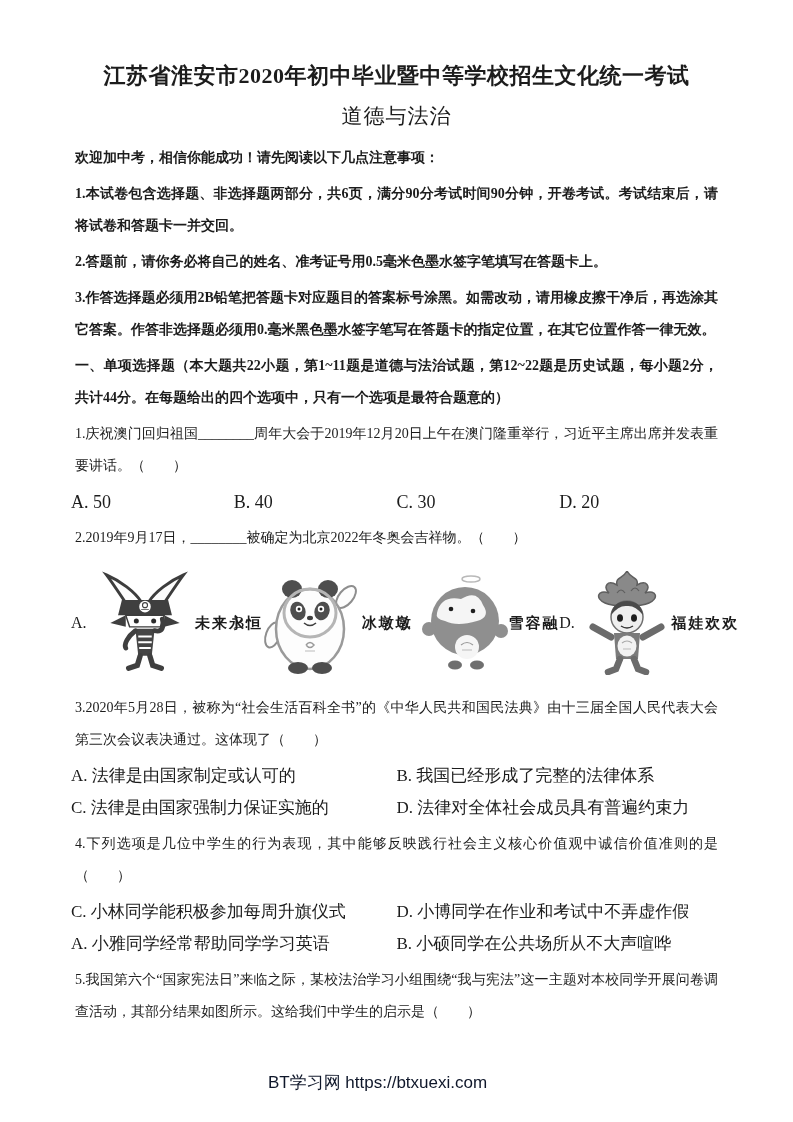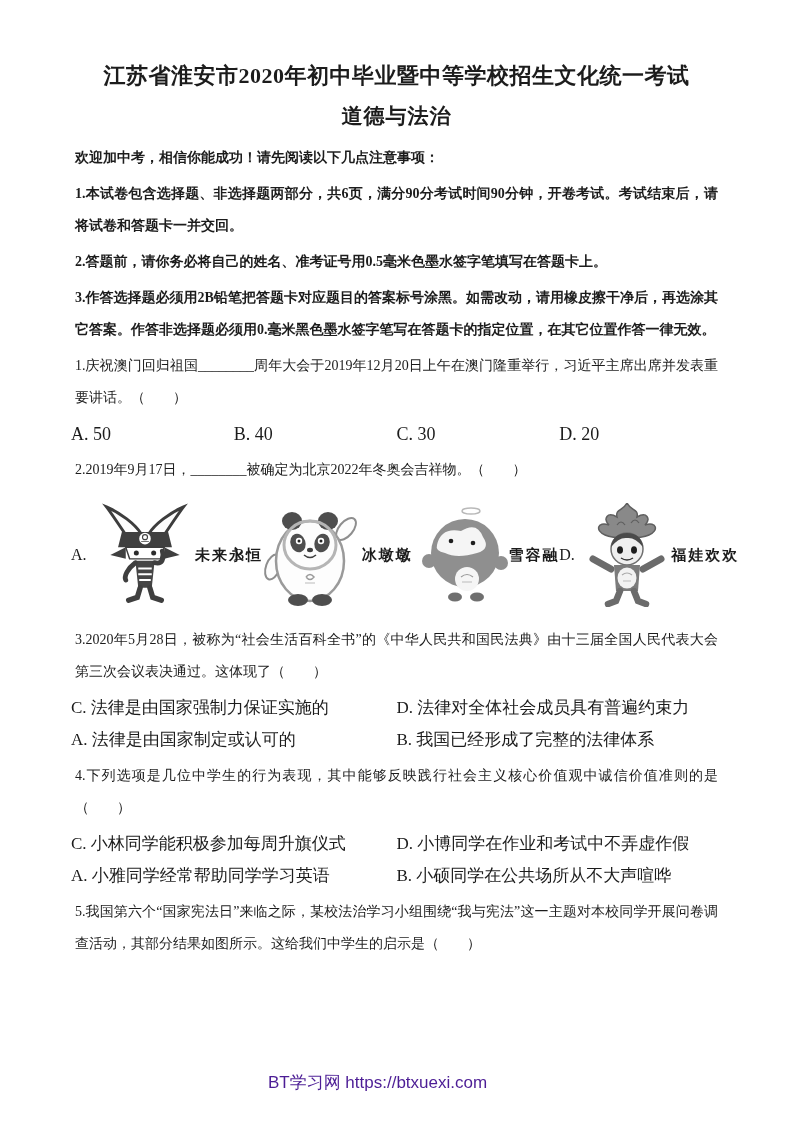--- a/index.html
+++ b/index.html
@@ -7,59 +7,60 @@
     position:relative; width:755px; height:1122px; background:#ffffff;
     font-family:"Liberation Serif","DejaVu Serif",serif;
     color:#1c1c1c; overflow:hidden;
   }
   .content { position:absolute; left:71px; top:60px; width:651px; }
   .title {
     margin:0; font-size:22px; font-weight:bold; text-align:center;
     line-height:32px; letter-spacing:0.5px;
   }
   .subtitle {
-    margin:8px 0 0 0; font-size:21px; font-weight:bold; text-align:center;
+    margin:8px 0 0 0; font-size:21px; font-weight:normal; text-align:center;
     line-height:32px; letter-spacing:1px;
   }
   p.line { margin:4px; font-size:14px; line-height:32px; text-align:justify; }
   p.first { margin-top:10px; }
   .bold { font-weight:bold; }
   .opt-row4 { display:flex; font-size:18px; line-height:32px; }
   .opt-row4 > span { width:25%; }
   .opt-row2 { display:flex; font-size:17px; line-height:32px; }
   .opt-row2 > span { width:50%; }
   .mascot-row { display:flex; height:130px; margin:1px 0 0 0; }
   .mascot-cell { width:25%; display:flex; align-items:center; }
   .mascot-letter { font-size:16px; width:24px; flex:none; }
   .mascot-fig { display:flex; flex-direction:row; align-items:center; }
   .mascot-fig svg { display:block; }
   .mascot-caption {
     font-size:15px; font-weight:bold; margin-top:1px; letter-spacing:2px;
     white-space:nowrap;
   }
   .watermark {
     position:absolute; left:0; right:0; bottom:28px; text-align:center;
-    font-size:17px; color:#4c1d95;
+    font-size:17px; color:#0f172a;
     font-family:"Liberation Sans","DejaVu Sans",sans-serif;
   }
 </style>
 </head>
 <body>
 
 <div class="page">
   <div class="content">
 
     <h1 class="title">江苏省淮安市2020年初中毕业暨中等学校招生文化统一考试</h1>
     <h2 class="subtitle">道德与法治</h2>
 
     <p class="line bold first">欢迎加中考，相信你能成功！请先阅读以下几点注意事项：</p>
     <p class="line bold">1.本试卷包含选择题、非选择题两部分，共6页，满分90分考试时间90分钟，开卷考试。考试结束后，请将试卷和答题卡一并交回。</p>
     <p class="line bold">2.答题前，请你务必将自己的姓名、准考证号用0.5毫米色墨水签字笔填写在答题卡上。</p>
     <p class="line bold">3.作答选择题必须用2B铅笔把答题卡对应题目的答案标号涂黑。如需改动，请用橡皮擦干净后，再选涂其它答案。作答非选择题必须用0.毫米黑色墨水签字笔写在答题卡的指定位置，在其它位置作答一律无效。</p>
 
+    <p class="line bold">一、单项选择题（本大题共22小题，第1~11题是道德与法治试题，第12~22题是历史试题，每小题2分，共计44分。在每题给出的四个选项中，只有一个选项是最符合题意的）</p>
 
     <p class="line">1.庆祝澳门回归祖国________周年大会于2019年12月20日上午在澳门隆重举行，习近平主席出席并发表重要讲话。（　　）</p>
     <div class="opt-row4">
       <span>A. 50</span>
       <span>B. 40</span>
       <span>C. 30</span>
       <span>D. 20</span>
     </div>
 
     <p class="line">2.2019年9月17日，________被确定为北京2022年冬奥会吉祥物。（　　）</p>
@@ -159,26 +160,26 @@
             <path d="M37 88 L33 98 L25 101 M51 88 L55 98 L63 101" stroke="#6b6b6b" stroke-width="6.5" fill="none" stroke-linecap="round"></path>
           </svg>
           <span class="mascot-caption">福娃欢欢</span>
         </span>
       </div>
 
     </div>
 
     <p class="line">3.2020年5月28日，被称为“社会生活百科全书”的《中华人民共和国民法典》由十三届全国人民代表大会第三次会议表决通过。这体现了（　　）</p>
     <div class="opt-row2">
+      <span>A. 法律是由国家制定或认可的</span>
+      <span>B. 我国已经形成了完整的法律体系</span>
+    </div>
+    <div class="opt-row2">
       <span>C. 法律是由国家强制力保证实施的</span>
       <span>D. 法律对全体社会成员具有普遍约束力</span>
-    </div>
-    <div class="opt-row2">
-      <span>A. 法律是由国家制定或认可的</span>
-      <span>B. 我国已经形成了完整的法律体系</span>
     </div>
 
     <p class="line">4.下列选项是几位中学生的行为表现，其中能够反映践行社会主义核心价值观中诚信价值准则的是（　　）</p>
     <div class="opt-row2">
       <span>C. 小林同学能积极参加每周升旗仪式</span>
       <span>D. 小博同学在作业和考试中不弄虚作假</span>
     </div>
     <div class="opt-row2">
       <span>A. 小雅同学经常帮助同学学习英语</span>
       <span>B. 小硕同学在公共场所从不大声喧哗</span>

